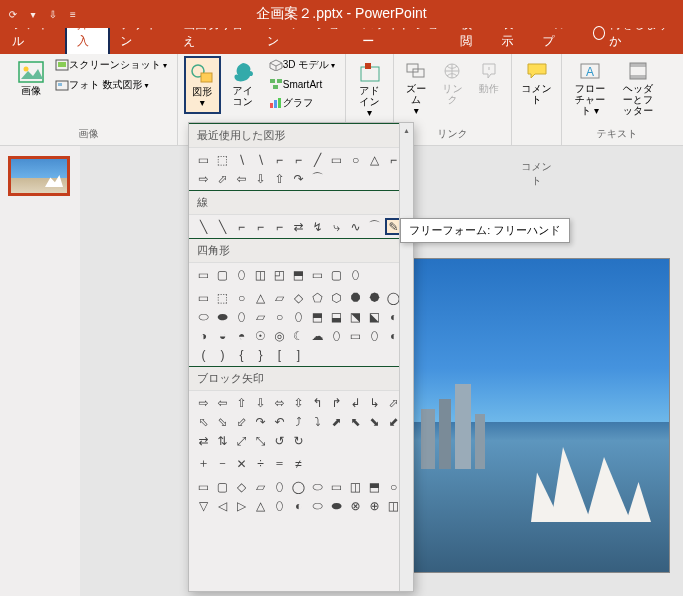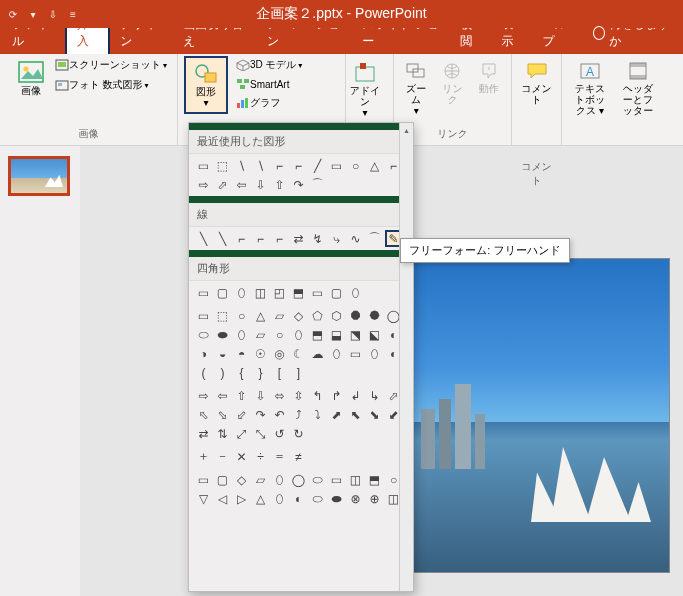--- a/index.html
+++ b/index.html
@@ -37,29 +37,29 @@
     .thumbs { width: 80px; background: #f0eeee; padding: 10px 8px; }
     .thumb { width: 62px; height: 40px; border: 3px solid #c43e1c; background: linear-gradient(to bottom, #4a8fd1 0%, #6bb0e8 55%, #c9b896 55%, #e0d4bb 100%); position: relative; }
     .thumb::after { content: ""; position: absolute; right: 4px; bottom: 6px; width: 18px; height: 12px; background: #fff; clip-path: polygon(0 100%, 30% 20%, 55% 60%, 80% 0, 100% 100%); }
     .slide-img { width: 260px; height: 315px; background: linear-gradient(to bottom, #2672c3 0%, #4593de 35%, #6eb8ea 52%, #3f79aa 52%, #5d96be 58%, #375f7e 100%); position: absolute; left: 410px; top: 258px; border: 1px solid #888; }
     .slide-img .building { position: absolute; right: 18px; bottom: 50px; width: 130px; height: 90px; }
     .slide-img .shell { position: absolute; background: #f4f2ee; }
 
     
     .shapes-dropdown { position: absolute; left: 188px; top: 122px; width: 226px; height: 470px; background: #f0eeee; border: 1px solid #bcbcbc; box-shadow: 2px 4px 10px rgba(0,0,0,.25); display: flex; flex-direction: column; z-index: 10; }
     .sd-scroll { overflow: hidden; flex: 1; }
-    .sd-header { font-size: 11px; padding: 4px 8px; color: #555; background: #eceae8; border-bottom: 1px solid #ddd; border-top: 7px solid #14532d; }
+    .sd-header { font-size: 11px; padding: 4px 8px; color: #555; background: #eceae8; border-bottom: 1px solid #ddd; border-top: 1px solid #14532d; }
     .shape-row { display: flex; flex-wrap: wrap; padding: 3px 6px; gap: 2px; }
     .shape-cell { width: 17px; height: 17px; display: flex; align-items: center; justify-content: center; font-size: 12px; color: #444; cursor: pointer; border: 1px solid transparent; }
     .shape-cell.sel { border: 2px solid #1a3a6e; background: #fdebd2; }
     .sd-scrollbar { position: absolute; right: 0; top: 0; bottom: 0; width: 14px; background: #ececec; border-left: 1px solid #ccc; }
     .sd-sbtn { height: 14px; display: flex; align-items: center; justify-content: center; font-size: 8px; color: #666; }
 
     
-    .tooltip { position: absolute; left: 400px; top: 238px; background: #fff; border: 1px solid #999; padding: 4px 8px; font-size: 11px; box-shadow: 2px 2px 5px rgba(0,0,0,.2); z-index: 20; }
+    .tooltip { position: absolute; left: 400px; top: 218px; background: #fff; border: 1px solid #999; padding: 4px 8px; font-size: 11px; box-shadow: 2px 2px 5px rgba(0,0,0,.2); z-index: 20; }
 
     svg { display: block; }
   </style>
 </head>
 <body>
 
 <div class="titlebar">
   <div class="qat">
     <span class="qat-icon">⟳</span>
     <span class="qat-icon">▾</span>
@@ -126,20 +126,28 @@
     <div class="group-body">
       <div class="bigbtn active">
         <span class="icon">
           <svg width="26" height="22">
               <circle cx="9" cy="9" r="6" fill="none" stroke="#4a8" stroke-width="1.5"></circle>
               <rect x="12" y="11" width="11" height="9" fill="#fc5" stroke="#c93"></rect>
             </svg>
         </span>
         <span class="lbl"><span>図形</span><br>▾</span>
       </div>
+      <div class="bigbtn">
+        <span class="icon">
+          <svg width="26" height="22">
+              <path d="M13 2 C7 4 5 10 8 14 C5 12 3 16 6 19 C10 22 18 20 20 15 C24 16 24 10 20 10 C22 6 17 2 13 2 Z" fill="#3aa"></path>
+            </svg>
+        </span>
+        <span class="lbl">アイコン</span>
+      </div>
       <div class="smallbtns">
         <div class="smallbtn">
           <svg width="14" height="12">
               <path d="M7 1 L13 4 L7 7 L1 4 Z M1 4 L1 9 L7 12 L7 7 M13 4 L13 9 L7 12" fill="none" stroke="#888"></path>
             </svg>
           <span>3D モデル</span>
           <span class="dd">▾</span>
         </div>
         <div class="smallbtn">
           <svg width="14" height="12">
@@ -155,21 +163,21 @@
               <rect x="5" y="3" width="3" height="8" fill="#59e"></rect>
               <rect x="9" y="1" width="3" height="10" fill="#5c5"></rect>
             </svg>
           <span>グラフ</span>
         </div>
       </div>
     </div>
     <div class="group-label"></div>
   </div>
 
-  <div class="group" style="width:48px;align-items:flex-end;">
+  <div class="group" style="width:48px;">
     <div class="group-body">
       <div class="bigbtn">
         <span class="icon">
           <svg width="22" height="22">
               <rect x="2" y="6" width="18" height="14" fill="none" stroke="#4a8"></rect>
               <rect x="6" y="2" width="6" height="6" fill="#c43e1c"></rect>
             </svg>
         </span>
         <span class="lbl"><span>アドイン</span><br>▾</span>
       </div>
@@ -226,33 +234,34 @@
 
   <div class="group" style="width:110px;border-right:none;">
     <div class="group-body">
       <div class="bigbtn">
         <span class="icon">
           <svg width="22" height="20">
               <rect x="2" y="3" width="18" height="14" fill="none" stroke="#888"></rect>
               <text x="7" y="15" font-size="12" fill="#39c">A</text>
             </svg>
         </span>
-        <span class="lbl"><span>テキストボックス</span> ▾</span>
+        <span class="lbl"><span>フローチャート</span> ▾</span>
       </div>
       <div class="bigbtn">
         <span class="icon">
           <svg width="22" height="20">
               <rect x="3" y="2" width="16" height="4" fill="#bbb"></rect>
               <rect x="3" y="14" width="16" height="4" fill="#bbb"></rect>
               <rect x="3" y="2" width="16" height="16" fill="none" stroke="#888"></rect>
             </svg>
         </span>
         <span class="lbl">ヘッダーとフッター</span>
       </div>
     </div>
+    <div class="group-label">テキスト</div>
   </div>
 </div>
 
 <div class="shapes-dropdown">
   <div class="sd-scroll">
     <div class="sd-header">最近使用した図形</div>
     <div class="shape-row" id="row-recent">
         <div class="shape-cell">▭</div>
         <div class="shape-cell">⬚</div>
         <div class="shape-cell">∖</div>
@@ -336,20 +345,21 @@
         <div class="shape-cell">⬯</div>
         <div class="shape-cell">◐</div>
         <div class="shape-cell">(</div>
         <div class="shape-cell">)</div>
         <div class="shape-cell">{</div>
         <div class="shape-cell">}</div>
         <div class="shape-cell">[</div>
         <div class="shape-cell">]</div>
       </div>
 
+    <div class="sd-header">ブロック矢印</div>
     <div class="shape-row" id="row-arrows">
         <div class="shape-cell">⇨</div>
         <div class="shape-cell">⇦</div>
         <div class="shape-cell">⇧</div>
         <div class="shape-cell">⇩</div>
         <div class="shape-cell">⬄</div>
         <div class="shape-cell">⇳</div>
         <div class="shape-cell">↰</div>
         <div class="shape-cell">↱</div>
         <div class="shape-cell">↲</div>

